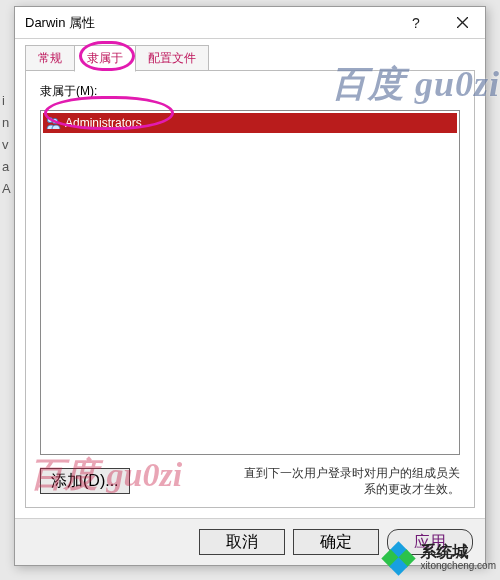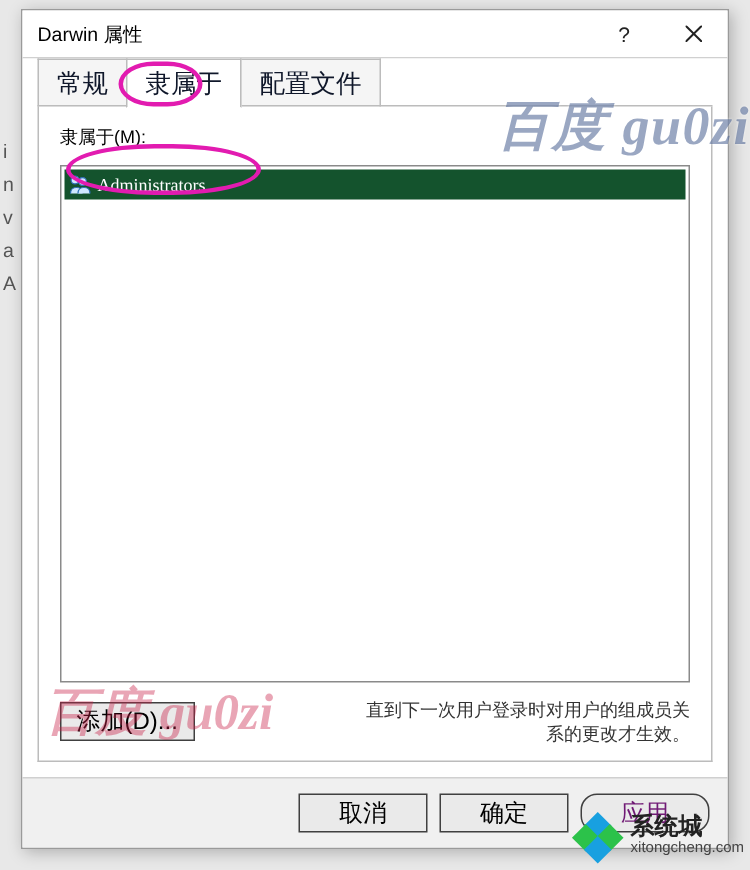--- a/index.html
+++ b/index.html
@@ -70,22 +70,22 @@
     height:1px;
     background:#bcbcbc;
   }
   .tab {
     padding: 4px 12px 4px 12px;
     border: 1px solid #bcbcbc;
     border-bottom: none;
     background: #f5f5f5;
     margin-right: -1px;
     position:relative;
-    font-size: 17px;
-    color:#0f172a;
+    font-size: 12px;
+    color:#be185d;
   }
   .tab.active {
     background: #fff;
     z-index: 2;
     border-bottom: 1px solid #fff;
     margin-bottom: -1px;
   }
   .tab-marker {
     position: absolute;
     border: 3px solid #e21bb0;
@@ -117,23 +117,22 @@
     position:relative;
     min-height: 300px;
   }
   .list-item {
     display:flex;
     align-items:center;
     padding:1px 2px;
     height: 20px;
   }
   .list-item.selected {
-    background:#14532d;
+    background:#b91c1c;
     color:#fff;
-    font-family:Liberation Serif, serif;
   }
   .group-icon {
     width:16px; height:16px; margin-right:4px;
     display:inline-flex; align-items:center; justify-content:center;
   }
   .item-marker {
     position:absolute;
     border:3px solid #e21bb0;
     border-radius:50%/55%;
     width: 130px;

